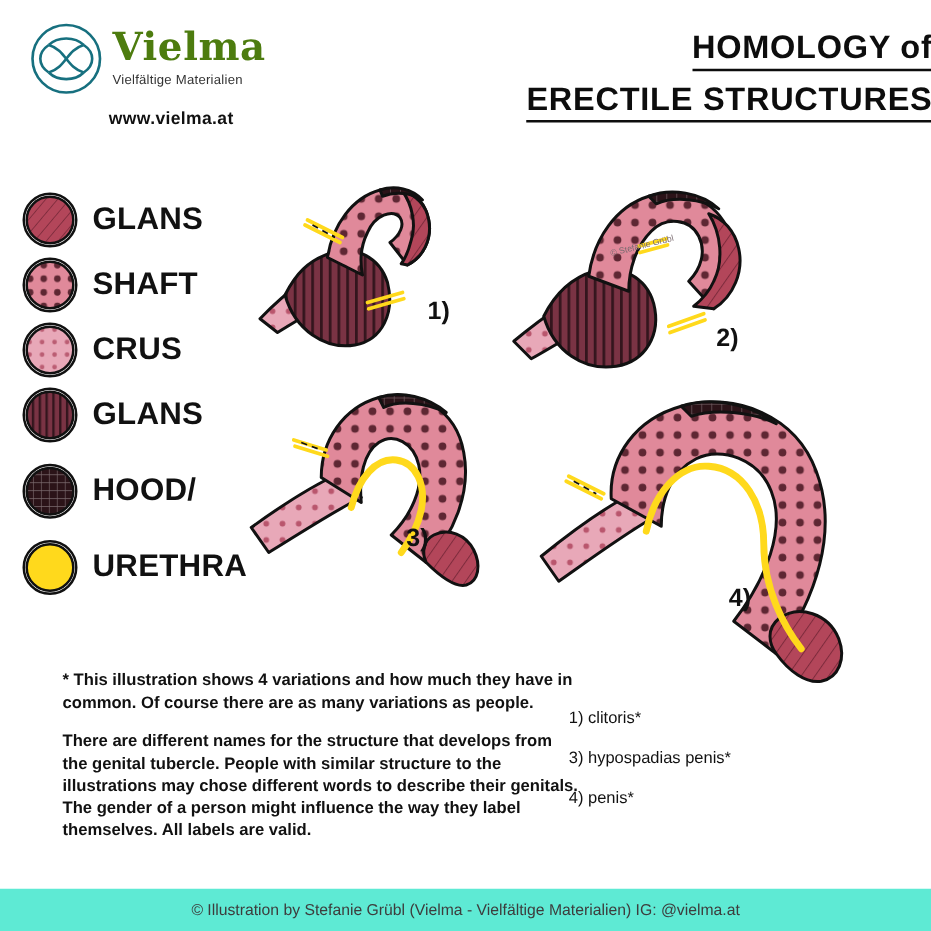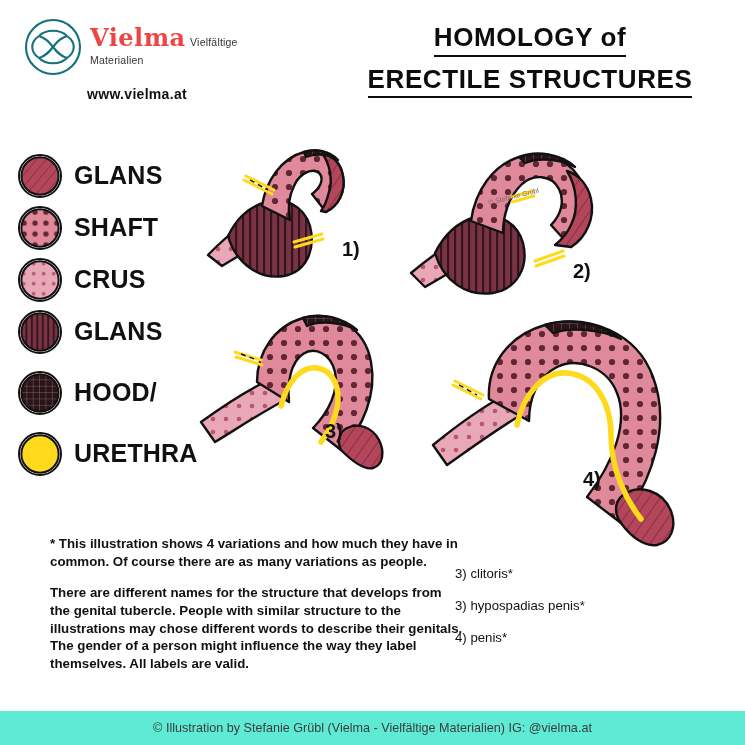--- a/index.html
+++ b/index.html
@@ -39,47 +39,47 @@
     width: 62px;
     height: 62px;
     flex: none;
   }
   #logo-word {
     display: block;
     text-align: left;
   }
   .logo-vielma {
     font-family: "DejaVu Serif", serif;
-    font-size: 24px;
+    font-size: 31px;
     font-weight: bold;
     letter-spacing: 0.5px;
-    color: #ef4444;
+    color: #4d7c0f;
     line-height: 1;
   }
   .logo-sub {
     font-size: 10.5px;
     color: #333333;
     letter-spacing: 0.2px;
     margin-top: 3px;
     text-align: right;
   }
   #logo-url {
     margin-top: 8px;
     font-size: 14px;
     font-weight: bold;
     color: #111111;
     letter-spacing: 0.3px;
   }
 
   #title-block {
     position: absolute;
-    left: 330px;
+    left: 346px;
     top: 22px;
     width: 400px;
-    text-align: center;
+    text-align: right;
   }
   #title-block .t-line {
     font-family: "Liberation Sans", sans-serif;
     font-size: 26px;
     font-weight: bold;
     color: #0d0d0d;
     letter-spacing: 0.6px;
     line-height: 1.22;
     display: inline-block;
     border-bottom: 2.5px solid #0d0d0d;
@@ -397,21 +397,21 @@
     <span class="fig-num" style="left:393px; top:348px;">4)</span>
 
   </div>
 
   <div id="notes">
     <p class="note-p">* This illustration shows 4 variations and how much they have in common. Of course there are as many variations as people.</p>
     <p class="note-p">There are different names for the structure that develops from the genital tubercle. People with similar structure to the illustrations may chose different words to describe their genitals. The gender of a person might influence the way they label themselves. All labels are valid.</p>
   </div>
 
   <div id="variant-list">
-    <div class="variant-item">3) clitoris*</div>
+    <div class="variant-item">1) clitoris*</div>
     <div class="variant-item">3) hypospadias penis*</div>
     <div class="variant-item">4) penis*</div>
   </div>
 
   <div id="footer">
     <span id="footer-text">© Illustration by Stefanie Grübl (Vielma - Vielfältige Materialien) IG: @vielma.at</span>
   </div>
 
 </div>
 

